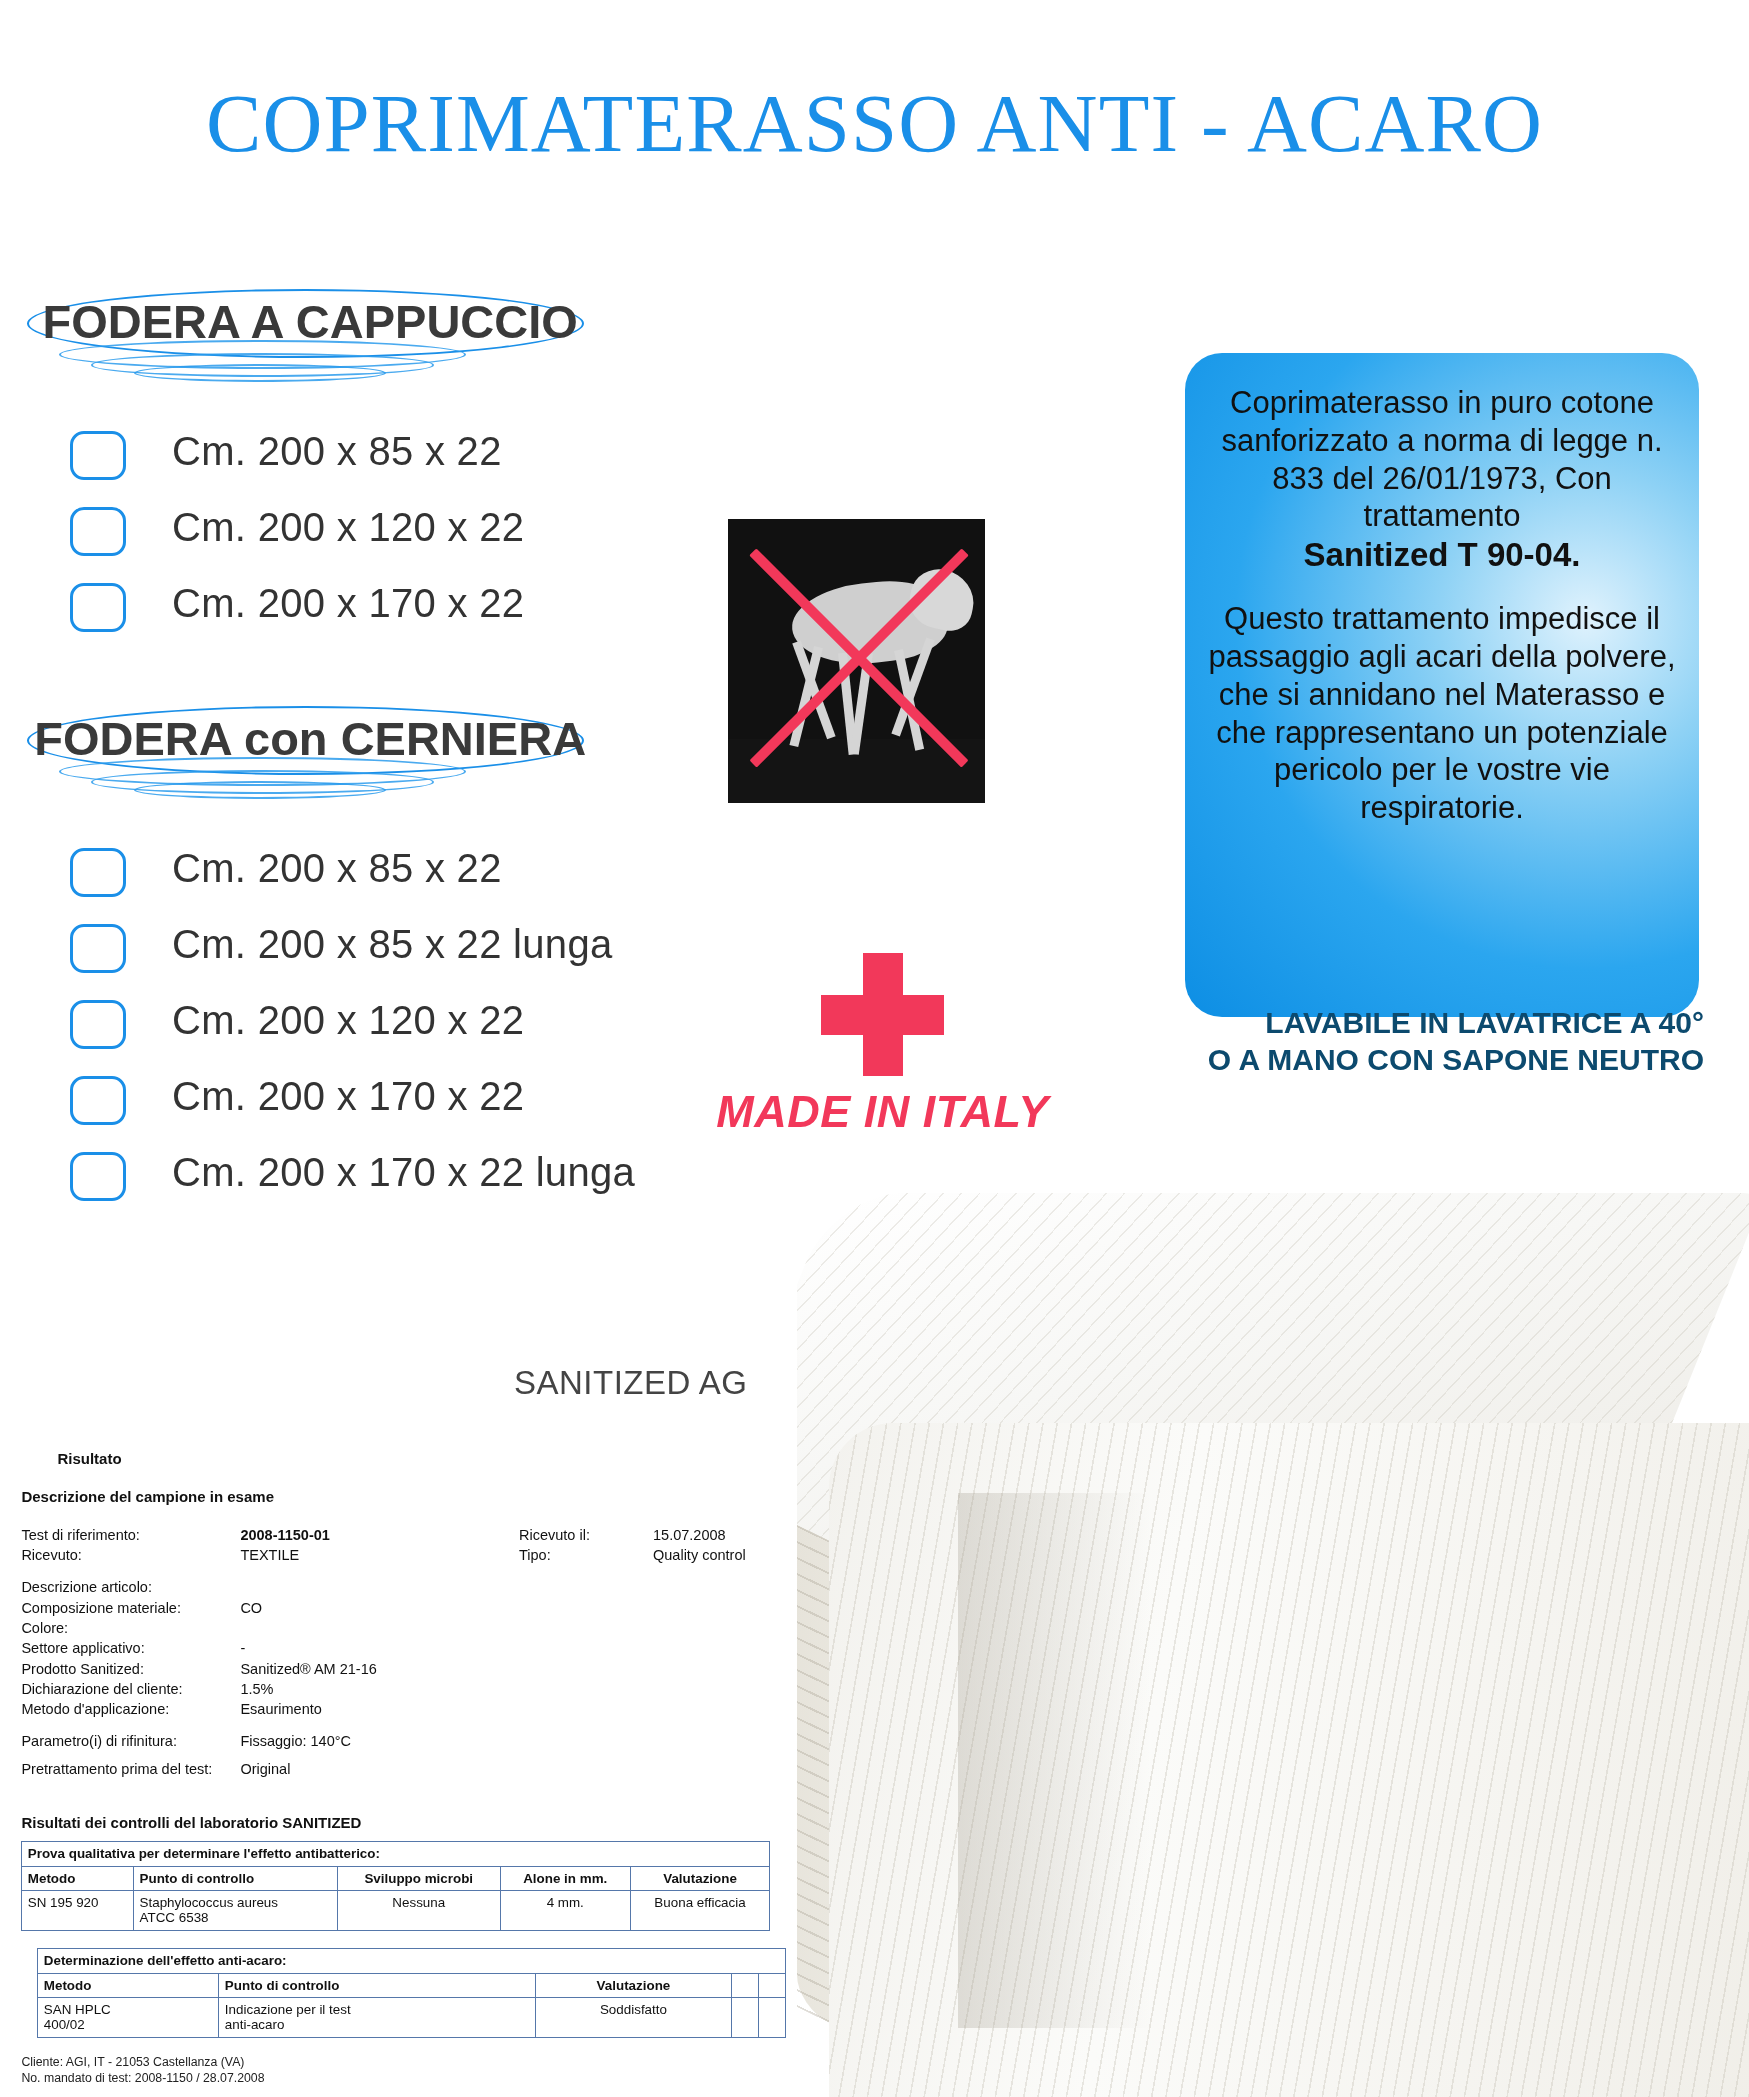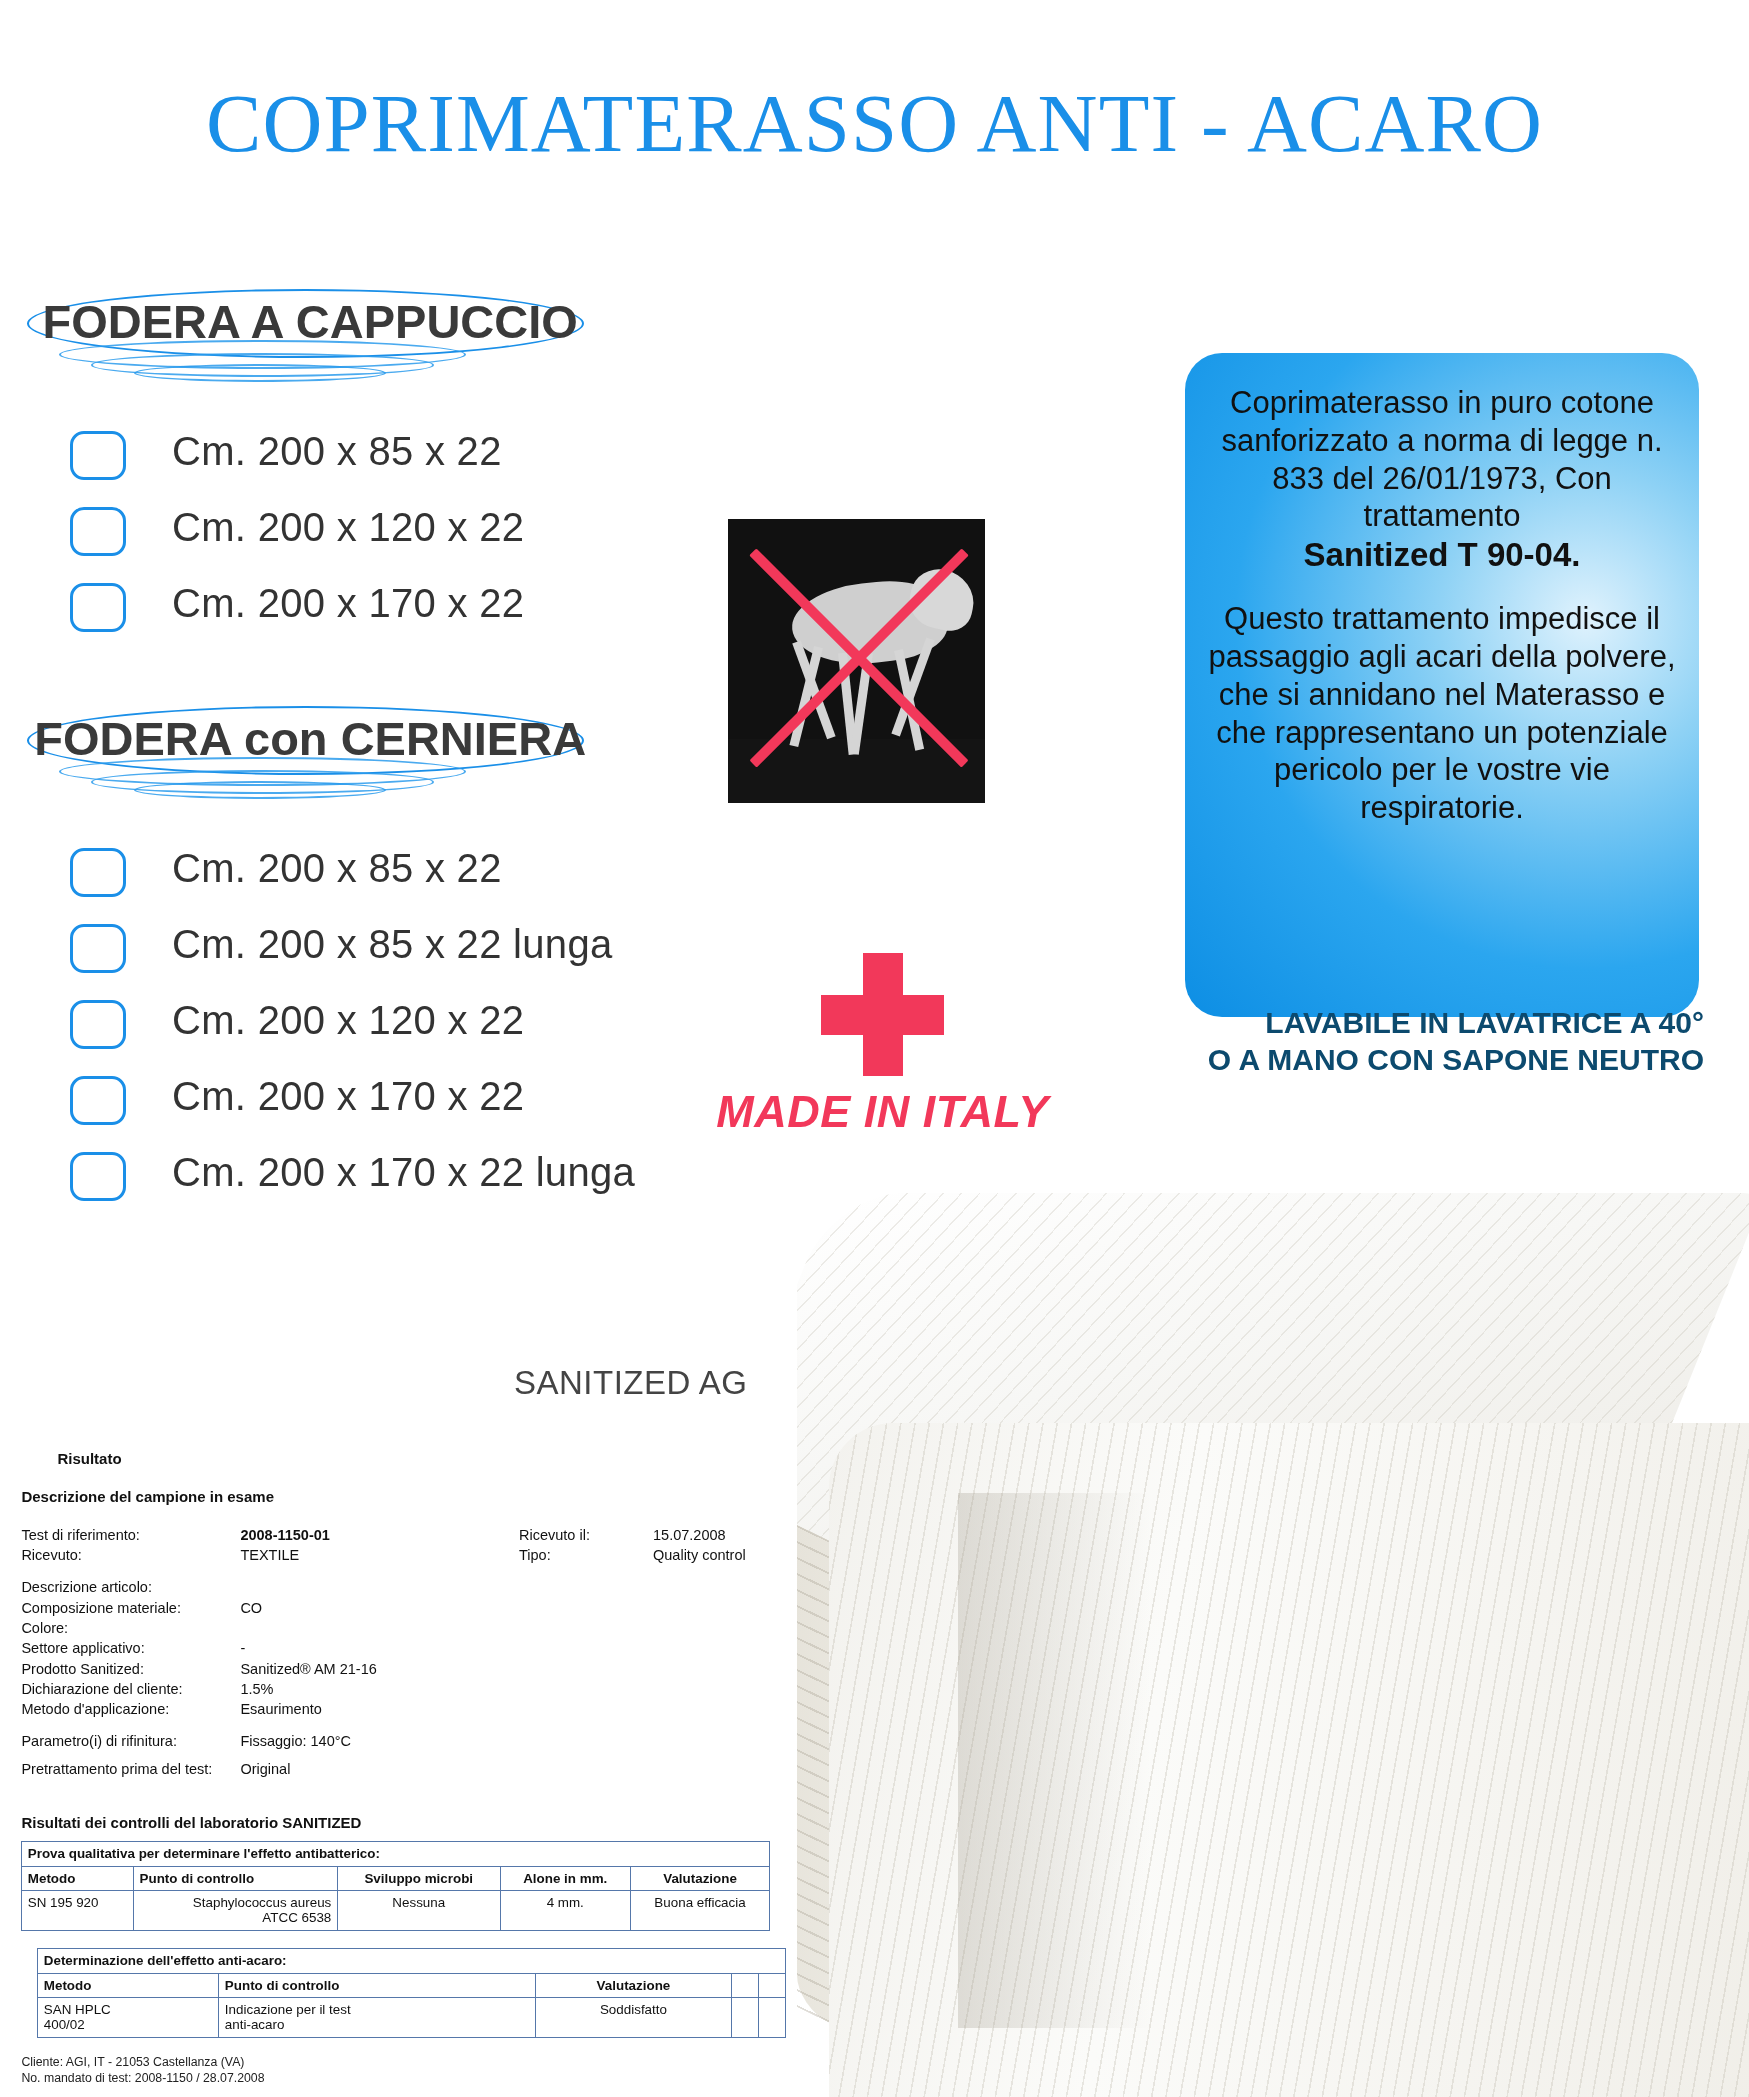--- a/index.html
+++ b/index.html
@@ -580,21 +580,21 @@
     </tr>
     <tr class="hdr">
       <td>Metodo</td>
       <td>Punto di controllo</td>
       <td class="center">Sviluppo microbi</td>
       <td class="center">Alone in mm.</td>
       <td class="center">Valutazione</td>
     </tr>
     <tr>
       <td>SN 195 920</td>
-      <td style="white-space: pre-line; text-align: right;">Staphylococcus aureus
+      <td style="white-space: pre-line;">Staphylococcus aureus
 ATCC 6538</td>
       <td class="center">Nessuna</td>
       <td class="center">4 mm.</td>
       <td class="center">Buona efficacia</td>
     </tr>
   </tbody>
     </table>
 
   <table class="cert-table" id="table2">
     <tbody>

